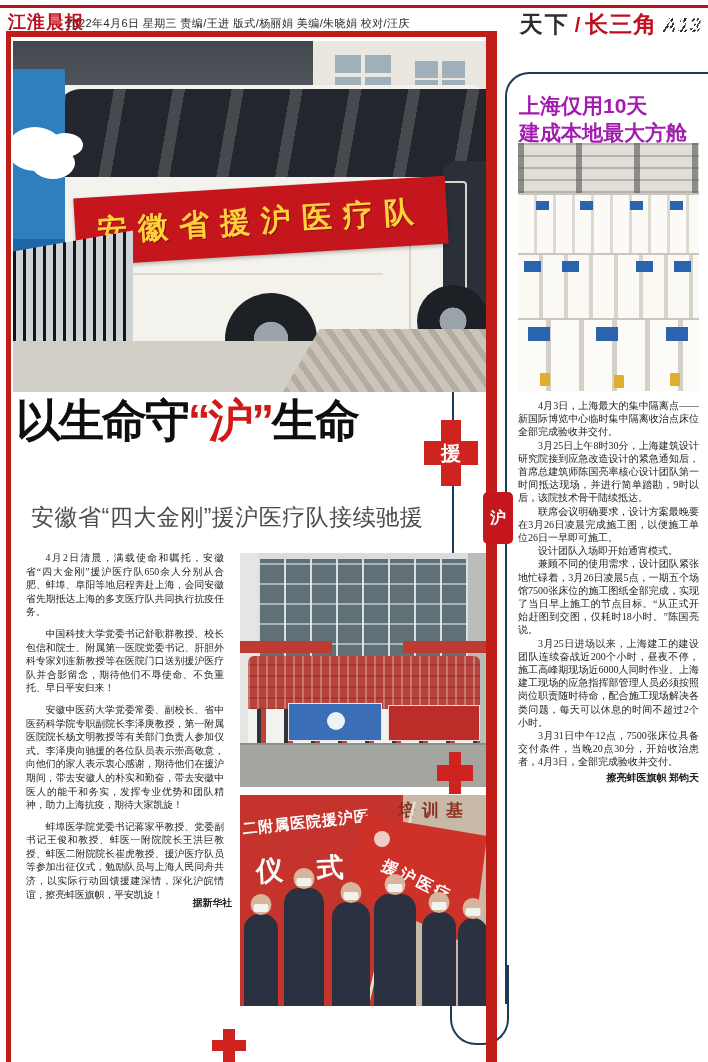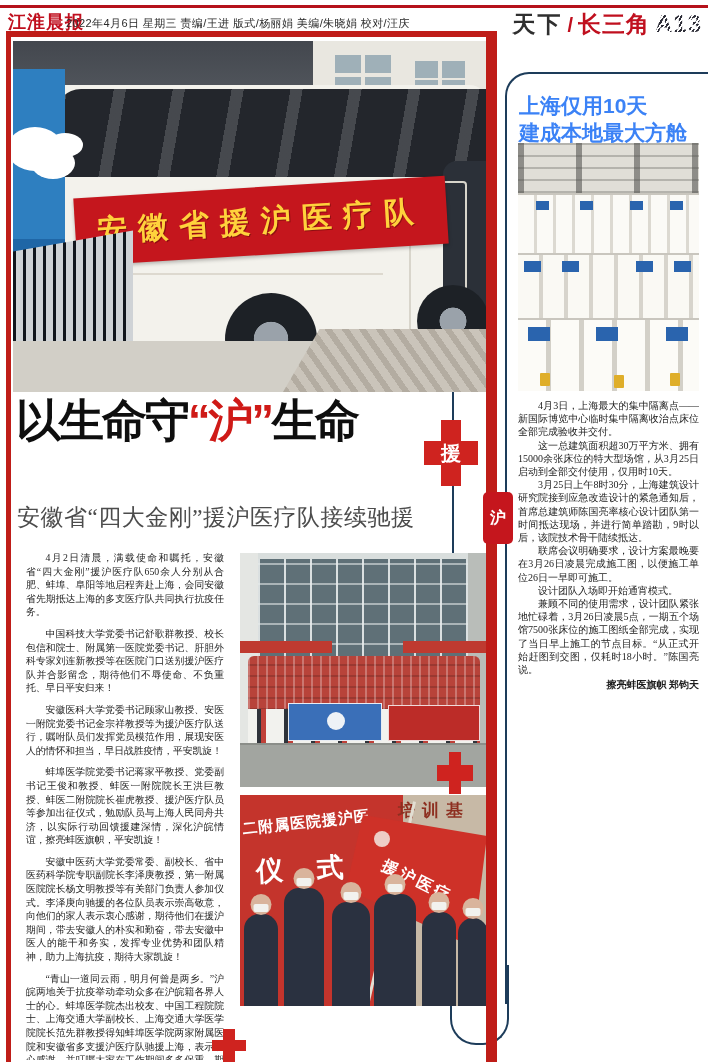--- a/index.html
+++ b/index.html
@@ -8,21 +8,21 @@
   .abs{position:absolute;}
   
   .top-rule{left:0;top:5px;width:708px;height:3px;background:#b5121b;}
   .mh-logo{left:8px;top:10px;font-size:18px;font-weight:900;color:#c00f1e;letter-spacing:1px;
            font-family:"Liberation Serif",serif;}
   .mh-credits{left:66px;top:16px;font-size:11px;color:#2a2a2a;letter-spacing:.4px;}
   .mh-right{right:6px;top:9px;display:flex;align-items:baseline;gap:5px;}
   .mh-section{font-size:23px;color:#2f2f2f;font-weight:600;font-family:"Liberation Serif",serif;letter-spacing:2px;}
   .mh-sep{font-size:20px;color:#c00f1e;font-weight:700;}
   .mh-region{font-size:23px;color:#c00f1e;font-weight:900;letter-spacing:1px;}
-  .mh-pageno{font-size:24px;font-weight:900;color:#35353f;letter-spacing:1px;}
+  .mh-pageno{font-size:20px;font-weight:900;font-style:italic;color:#35353f;letter-spacing:1px;}
   @supports ((-webkit-background-clip:text) or (background-clip:text)){
     .mh-pageno{background:repeating-linear-gradient(125deg,#2e2e38 0 2px,#ffffff 2px 3.5px);
       -webkit-background-clip:text;background-clip:text;color:transparent;-webkit-text-fill-color:transparent;}
   }
   
   .left-frame{left:6px;top:31px;width:480px;height:1031px;border-left:5px solid #bf1d18;border-top:6px solid #bf1d18;}
   .red-bar{left:486px;top:31px;width:11px;height:1031px;background:#bf1d18;z-index:4;}
   .navy-line-a{left:452px;top:392px;width:2px;height:164px;background:#1d3c5a;z-index:1;}
   .navy-u{left:450px;top:965px;width:55px;height:78px;border:2px solid #1d3c5a;border-top:none;
           border-radius:0 0 26px 26px;z-index:1;}
@@ -67,21 +67,21 @@
       box-shadow:18px 14px 0 -6px #fff,30px -4px 0 -10px #fff;}
   .bp-louvers{position:absolute;left:0;top:200px;width:120px;height:140px;
       background:repeating-linear-gradient(90deg,#11161d 0 3px,#cfd3d6 3px 10px);transform:skewY(-10deg);}
   .bp-ground{position:absolute;left:0;top:300px;width:473px;height:51px;background:#d2cfc7;}
   .bp-pave{position:absolute;left:270px;top:288px;width:203px;height:63px;
       background:repeating-linear-gradient(55deg,#b3aca1 0 6px,#cac4ba 6px 14px);clip-path:polygon(18% 0,100% 0,100% 100%,0 100%);}
   
   .hl{left:16px;top:396px;width:440px;line-height:49px;font-size:45px;font-weight:900;color:#0e0e0e;
       letter-spacing:-2px;white-space:nowrap;z-index:3;}
   .hl .hi{color:#cf1a17;}
-  .subhl{left:17px;top:502px;width:440px;font-size:23px;color:#4c4c4c;letter-spacing:.5px;z-index:3;font-family:Liberation Serif, serif;}
+  .subhl{left:31px;top:502px;width:440px;font-size:23px;color:#4c4c4c;letter-spacing:.5px;z-index:3;}
   
   .lbody{left:18px;top:543px;width:214px;height:517px;overflow:hidden;text-align:justify;
          font-family:"Liberation Serif",serif;font-size:9.8px;line-height:13.6px;color:#1c1c1c;z-index:2;}
   .lbody p{margin:8px;text-indent:2em;}
   .lbody .attr{text-align:right;margin-top:-13.6px;font-weight:700;}
   
   .group-photo{left:240px;top:553px;width:247px;height:234px;overflow:hidden;background:#d9dedd;z-index:2;}
   .gp-glass{position:absolute;left:18px;top:6px;width:212px;height:146px;background:#5f7077;
      background-image:repeating-linear-gradient(90deg,rgba(232,236,236,.9) 0 2px,transparent 2px 26px),
                       repeating-linear-gradient(0deg,rgba(232,236,236,.55) 0 2px,transparent 2px 20px);}
@@ -110,21 +110,21 @@
   .fp-flag span{color:#fff;font-weight:900;font-size:16px;letter-spacing:3px;transform:rotate(26deg);}
   .fp-flag::before{content:"";position:absolute;left:28px;top:16px;width:16px;height:16px;border-radius:50%;
       background:#f3e9e2;opacity:.85;}
   .fp-pole{position:absolute;left:150px;top:4px;width:3px;height:205px;background:#e2ded2;transform:rotate(13deg);}
   .fig{position:absolute;bottom:0;background:#2a3140;border-radius:15px 15px 0 0;}
   .fig::before{content:"";position:absolute;top:-20px;left:50%;transform:translateX(-50%);
       width:21px;height:21px;border-radius:50%;background:#d9b49c;}
   .fig::after{content:"";position:absolute;top:-10px;left:50%;transform:translateX(-50%);
       width:15px;height:8px;background:#f2f2ee;border-radius:2px;}
   
-  .r-hl{left:519px;top:92px;width:180px;font-size:21px;font-weight:900;color:#3b82f6;line-height:27px;letter-spacing:0;z-index:2;}
+  .r-hl{left:519px;top:92px;width:180px;font-size:21px;font-weight:900;color:#a21caf;line-height:27px;letter-spacing:0;z-index:2;}
   .fangcang-photo{left:518px;top:143px;width:181px;height:248px;background:#f1f0ec;overflow:hidden;z-index:2;}
   .fc-ceiling{position:absolute;left:0;top:0;width:181px;height:50px;background:#e0ded7;
      background-image:repeating-linear-gradient(180deg,rgba(80,80,75,.30) 0 2px,transparent 2px 12px),
                       repeating-linear-gradient(90deg,rgba(60,60,58,.5) 0 6px,transparent 6px 58px);}
   .fc-band{position:absolute;left:0;width:181px;border-top:2px solid #c9c6be;}
   .fc-b1{top:50px;height:60px;background:repeating-linear-gradient(90deg,#fbfaf6 0 16px,#dcd9d1 16px 19px);}
   .fc-b2{top:110px;height:65px;background:repeating-linear-gradient(90deg,#faf9f4 0 21px,#d7d4cc 21px 25px);}
   .fc-b3{top:175px;height:73px;background:repeating-linear-gradient(90deg,#fcfbf7 0 28px,#d3d0c8 28px 33px);}
   .fc-signs1{position:absolute;left:0;top:56px;width:181px;height:14px;
      background-image:linear-gradient(#2a64ae,#2a64ae),linear-gradient(#2a64ae,#2a64ae),linear-gradient(#2a64ae,#2a64ae),linear-gradient(#2a64ae,#2a64ae);
@@ -205,24 +205,22 @@
       <i class="h"></i>
     </div>
   <div class="cross cross-s2">
       <i class="v"></i>
       <i class="h"></i>
     </div>
 
   <div class="abs lbody">
     <p>4月2日清晨，满载使命和嘱托，安徽省“四大金刚”援沪医疗队650余人分别从合肥、蚌埠、阜阳等地启程奔赴上海，会同安徽省先期抵达上海的多支医疗队共同执行抗疫任务。</p>
     <p>中国科技大学党委书记舒歌群教授、校长包信和院士、附属第一医院党委书记、肝胆外科专家刘连新教授等在医院门口送别援沪医疗队并合影留念，期待他们不辱使命、不负重托、早日平安归来！</p>
-    <p>安徽医科大学党委书记顾家山教授、安医一附院党委书记金宗祥教授等为援沪医疗队送行，嘱咐队员们发挥党员模范作用，展现安医人的情怀和担当，早日战胜疫情，平安凯旋！</p>
+    <p>安徽中医药大学党委常委、副校长、省中医药科学院专职副院长李泽庚教授，第一附属医院院长杨文明教授等有关部门负责人参加仪式。李泽庚向驰援的各位队员表示崇高敬意，向他们的家人表示衷心感谢，期待他们在援沪期间，带去安徽人的朴实和勤奋，带去安徽中医人的能干和务实，发挥专业优势和团队精神，助力上海抗疫，期待大家凯旋！</p>
     <p>蚌埠医学院党委书记蒋家平教授、党委副书记王俊和教授、蚌医一附院院长王洪巨教授、蚌医二附院院长崔虎教授、援沪医疗队员等参加出征仪式，勉励队员与上海人民同舟共济，以实际行动回馈援建深情，深化沪皖情谊，擦亮蚌医旗帜，平安凯旋！</p>
-    <p>安徽中医药大学党委常委、副校长、省中医药科学院专职副院长李泽庚教授，第一附属医院院长杨文明教授等有关部门负责人参加仪式。李泽庚向驰援的各位队员表示崇高敬意，向他们的家人表示衷心感谢，期待他们在援沪期间，带去安徽人的朴实和勤奋，带去安徽中医人的能干和务实，发挥专业优势和团队精神，助力上海抗疫，期待大家凯旋！</p>
-    <p>“青山一道同云雨，明月何曾是两乡。”沪皖两地关于抗疫举动牵动众多在沪皖籍各界人士的心。蚌埠医学院杰出校友、中国工程院院士、上海交通大学副校长、上海交通大学医学院院长范先群教授得知蚌埠医学院两家附属医院和安徽省多支援沪医疗队驰援上海，表示衷心感谢，并叮嘱大家在工作期间多多保重，期待上海尽早战胜疫情！他们也期待和祝愿医疗队用实际行动为上海和长三角疫情联防联控奉献“安徽精神”、贡献“安徽力量”，平安凯旋！</p>
     <div class="attr">据新华社</div>
   </div>
 
   <div class="abs group-photo">
     <div class="gp-glass"></div>
     <div class="gp-pillar-l"></div>
     <div class="gp-pillar-r"></div>
     <div class="gp-rb1"></div>
     <div class="gp-rb2"></div>
     <div class="gp-crowd"></div>
@@ -261,21 +259,22 @@
     <div class="fc-signs1"></div>
     <div class="fc-signs2"></div>
     <div class="fc-signs3"></div>
     <div class="fc-bin" style="left:22px;top:230px;"></div>
     <div class="fc-bin" style="left:96px;top:232px;"></div>
     <div class="fc-bin" style="left:152px;top:230px;"></div>
   </div>
 
   <div class="abs rbody">
     <p>4月3日，上海最大的集中隔离点——新国际博览中心临时集中隔离收治点床位全部完成验收并交付。</p>
-    <p>这一总建筑面积超30万平方米、拥有15000余张床位的特大型场馆，从3月25日启动到全部交付使用，仅用时10天。</p>
     <p>3月25日上午8时30分，上海建筑设计研究院接到应急改造设计的紧急通知后，首席总建筑师陈国亮率核心设计团队第一时间抵达现场，并进行简单踏勘，9时以后，该院技术骨干陆续抵达。</p>
     <p>联席会议明确要求，设计方案最晚要在3月26日凌晨完成施工图，以便施工单位26日一早即可施工。</p>
     <p>设计团队入场即开始通宵模式。</p>
     <p>兼顾不同的使用需求，设计团队紧张地忙碌着，3月26日凌晨5点，一期五个场馆7500张床位的施工图纸全部完成，实现了当日早上施工的节点目标。“从正式开始赶图到交图，仅耗时18小时。”陈国亮说。</p>
+    <p>3月25日进场以来，上海建工的建设团队连续奋战近200个小时，昼夜不停，施工高峰期现场近6000人同时作业。上海建工现场的应急指挥部管理人员必须按照岗位职责随时待命，配合施工现场解决各类问题，每天可以休息的时间不超过2个小时。</p>
+    <p>3月31日中午12点，7500张床位具备交付条件，当晚20点30分，开始收治患者，4月3日，全部完成验收并交付。</p>
     <div class="byline">擦亮蚌医旗帜 郑钧天</div>
   </div>
 
 </div>
 
 </body></html>

